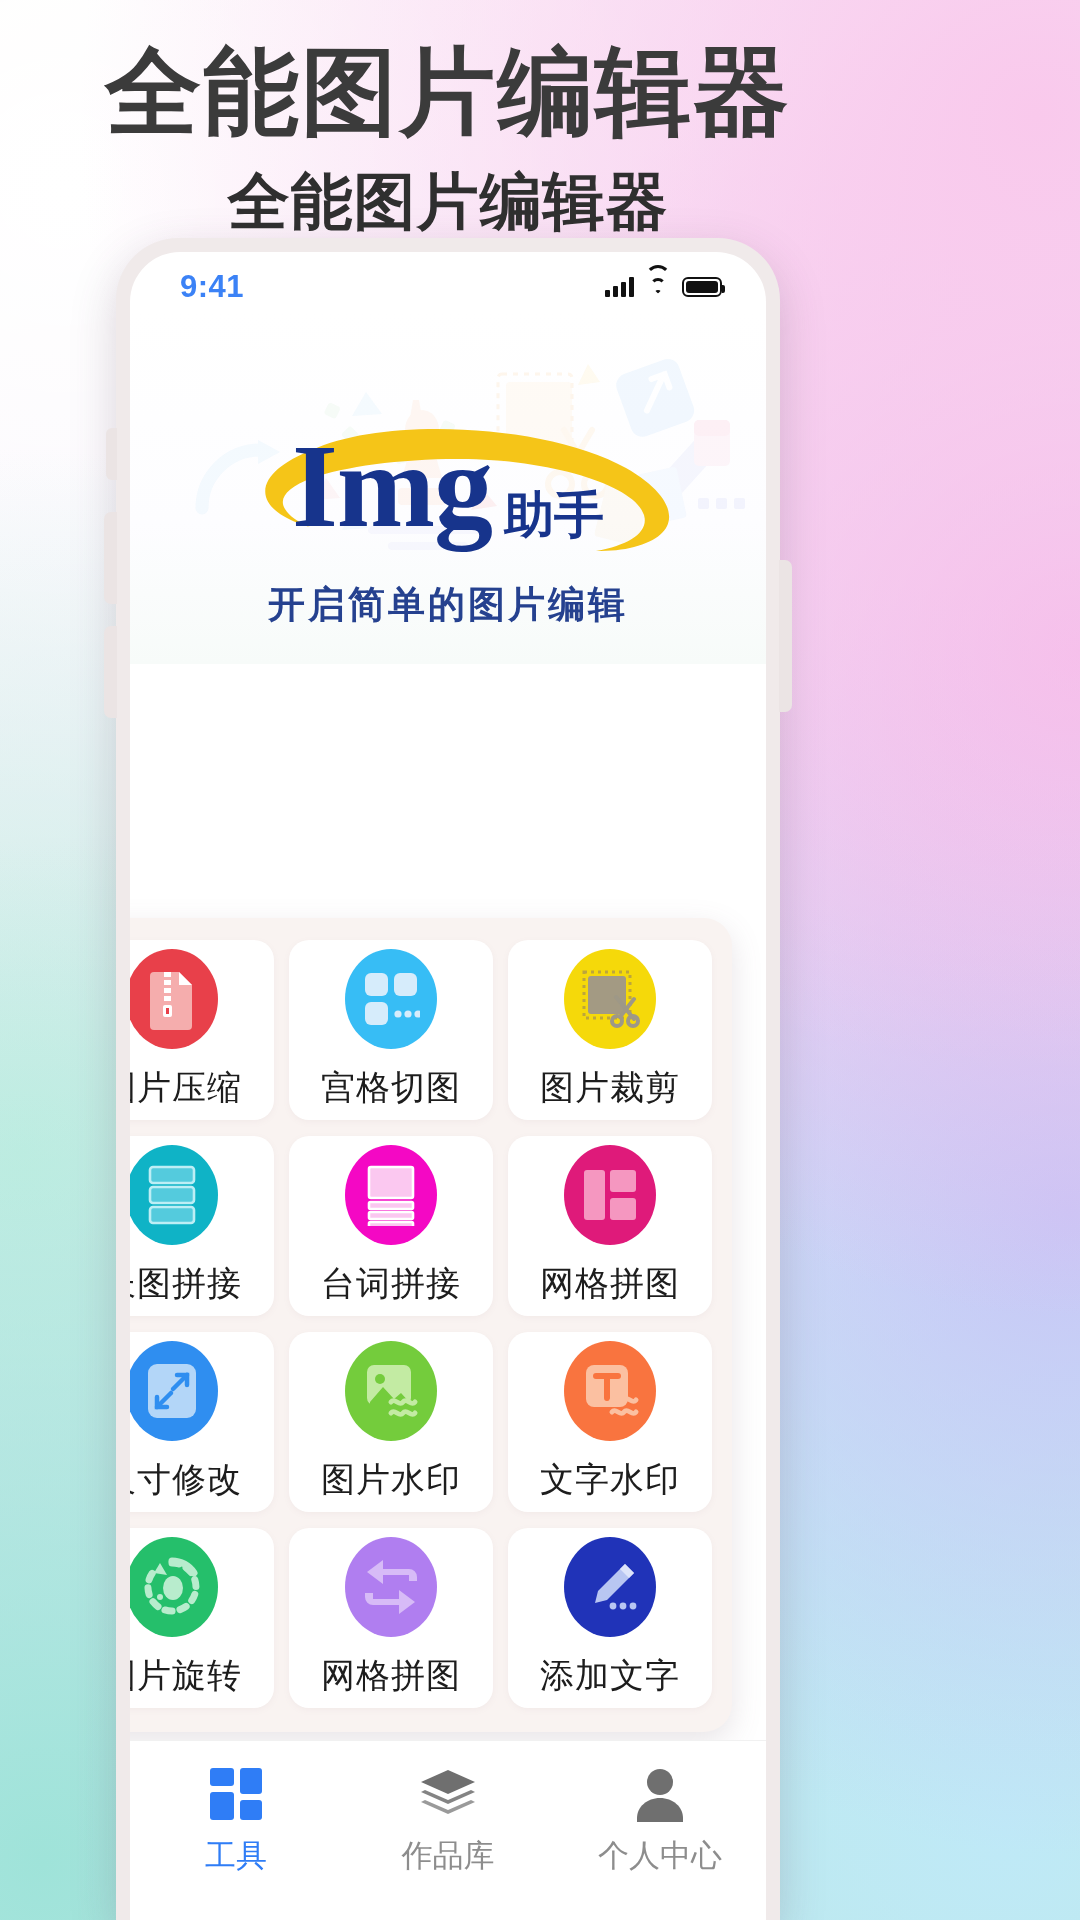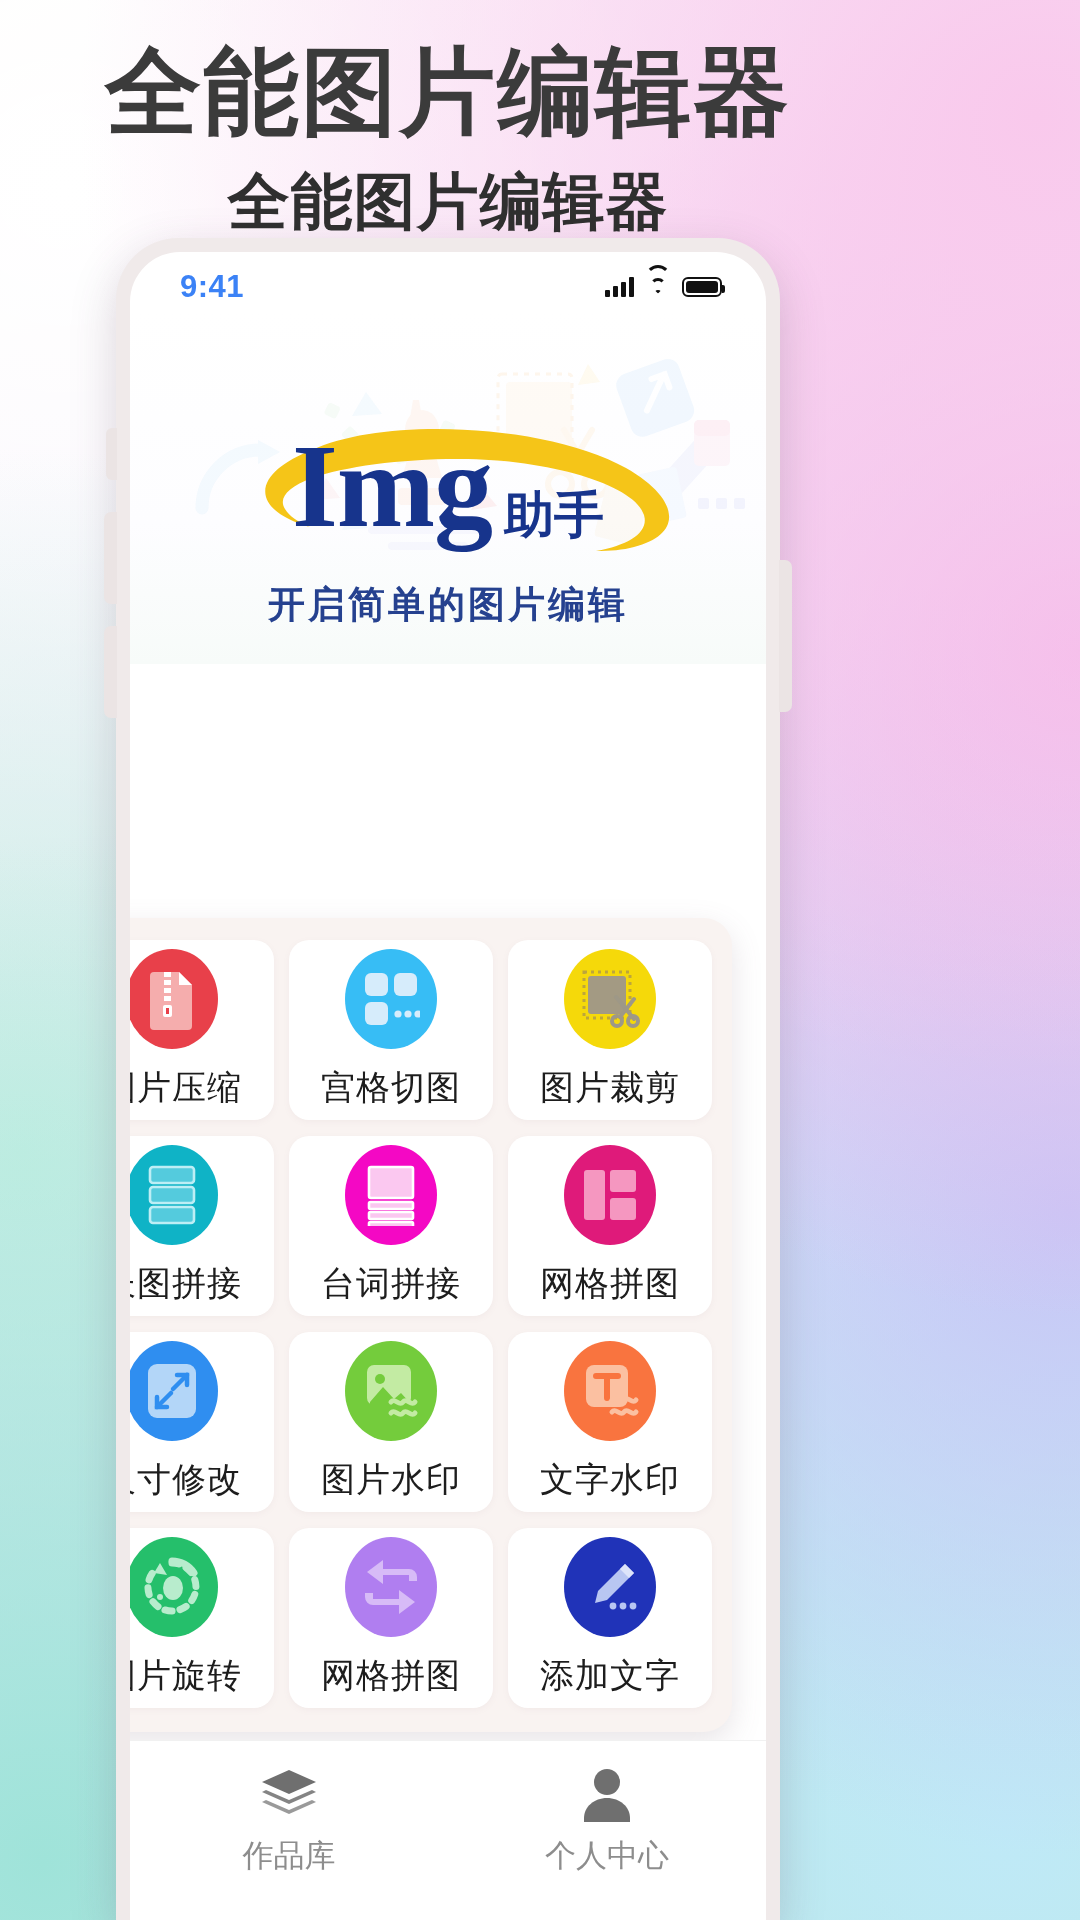--- a/index.html
+++ b/index.html
@@ -416,20 +416,33 @@
                 </g>
             </svg>
           </span>
           <span class="tool-label">添加文字</span>
         </div>
 
       </div>
     </div>
 
     <div id="tabbar">
+      <div class="tab active">
+        <span class="tab-icon">
+          <svg width="56" height="56" viewBox="0 0 56 56">
+            <g fill="#2f7df6">
+              <rect x="2" y="2" width="24" height="18" rx="3"></rect>
+              <rect x="32" y="2" width="22" height="26" rx="3"></rect>
+              <rect x="2" y="26" width="24" height="28" rx="3"></rect>
+              <rect x="32" y="34" width="22" height="20" rx="3"></rect>
+            </g>
+          </svg>
+        </span>
+        <span class="tab-label">工具</span>
+      </div>
       <div class="tab">
         <span class="tab-icon">
           <svg width="58" height="52" viewBox="0 0 58 52">
             <g fill="#6f6f6f">
               <path d="M29 2L56 14 29 26 2 14z"></path>
               <path d="M29 32L6 22l-4 2 27 12 27-12-4-2z" opacity=".85"></path>
               <path d="M29 42L6 32l-4 2 27 12 27-12-4-2z" opacity=".7"></path>
             </g>
           </svg>
         </span>

